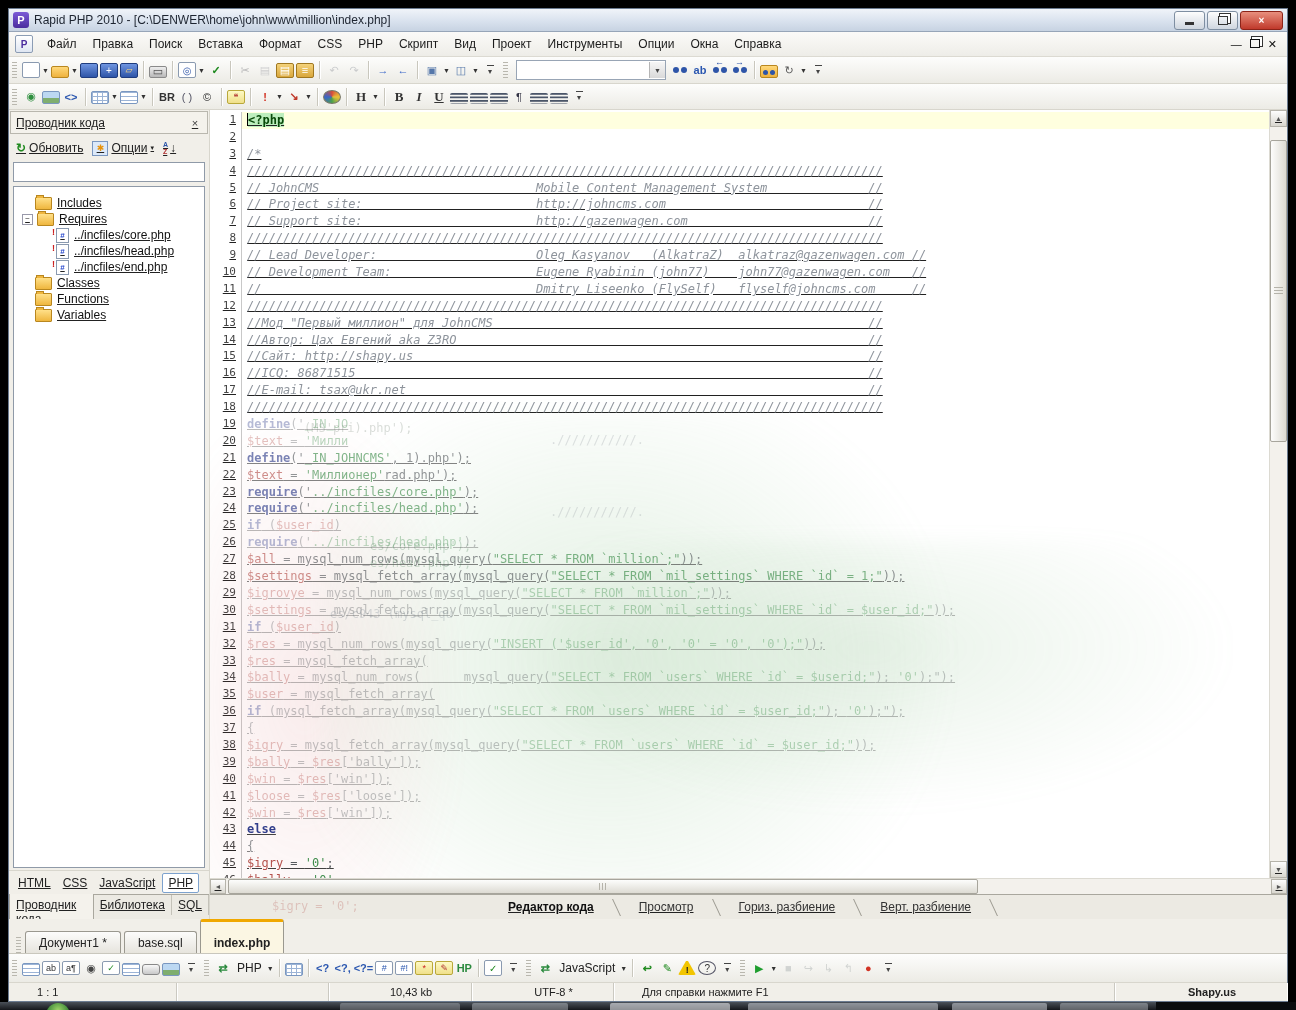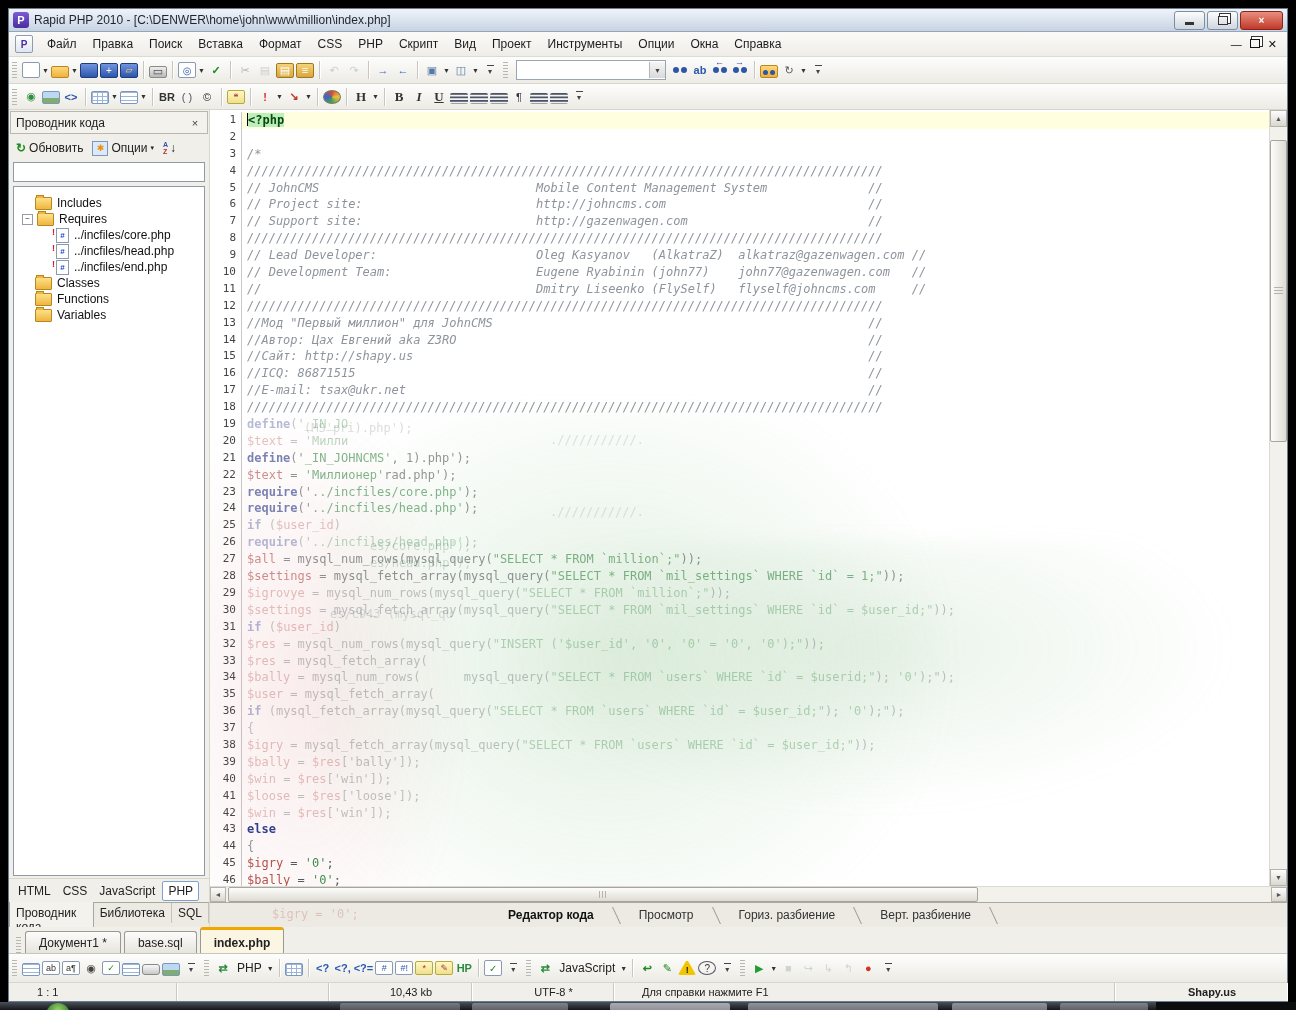--- a/index.html
+++ b/index.html
@@ -72,21 +72,21 @@
   .k-chev::before{content:"";width:7px;height:1px;background:#444;margin-bottom:1px;}
   .k-btn{width:15px;height:11px;margin-top:3px;background:linear-gradient(#f8f8f8,#c9c9c9);border:1px solid #888;border-radius:3px;}
   .k-warn{width:0;height:0;border-left:8px solid transparent;border-right:8px solid transparent;
           border-bottom:14px solid #f2c500;background:none !important;}
   .k-warn::after{content:"!";position:absolute;left:50%;top:4px;transform:translateX(-50%);font-size:9px;font-weight:bold;color:#222;}
   .k-circ{width:14px;height:14px;border:1px solid #556;border-radius:50%;font-size:10px;}
   .boxed{background:#fff;border:1px solid #8a9ab0;font-size:9px;width:15px;height:14px;}
   .k-arr{color:#2b8a3e;font-weight:bold;}
   .lbl{font-size:12px;padding:0 3px;color:#222;}
   
-  .main{flex:1;display:flex;min-height:0;}
+  .main{flex:1;display:flex;min-height:0;text-decoration:underline;}
   .panelwrap{width:200px;flex:0 0 200px;display:flex;flex-direction:column;background:#f1efe9;border-right:1px solid #d8d6cd;}
   .phdr{height:21px;flex:0 0 21px;border:1px solid #b9b7ae;margin:1px;background:#f4f2ec;display:flex;align-items:center;padding:0 5px;}
   .phdr .t{flex:1;}
   .pclose{width:14px;text-align:center;color:#444;font-size:11px;}
   .ptool{height:26px;flex:0 0 26px;display:flex;align-items:center;padding:0 4px;gap:3px;}
   .pbtn{display:flex;align-items:center;gap:3px;padding:2px 3px;border-radius:2px;}
   .ic-refresh{color:#1f8a1f;font-weight:bold;font-size:12px;}
   .ic-opt{width:14px;height:13px;background:#dce9f9;border:1px solid #7a97c0;color:#e8920a;font-size:9px;
           display:flex;align-items:center;justify-content:center;}
   .az{display:inline-flex;flex-direction:column;font-size:7px;font-weight:bold;line-height:7px;}
@@ -151,21 +151,21 @@
   .viewtabs{flex:0 0 24px;display:flex;align-items:center;background:#eceae3;border-top:1px solid #a9a79e;position:relative;}
   .vtspace{width:288px;}
   .vtab{padding:3px 10px;color:#333;white-space:nowrap;}
   .vtab.active{font-weight:bold;color:#111;}
   .slant{width:1px;height:17px;background:#9a988f;transform:skewX(25deg);margin:0 12px;}
   .vt-artifact{position:absolute;left:62px;top:4px;color:#a8352f;opacity:.22;font-family:"DejaVu Sans Mono",monospace;}
   
   .doctabs{flex:0 0 26px;display:flex;align-items:flex-end;background:#f1efe9;border-bottom:1px solid #c9c7bd;padding-left:4px;}
   .dtab{margin-right:3px;padding:4px 13px 3px 13px;border:1px solid #9a988f;border-bottom:none;border-radius:3px 3px 0 0;
         background:linear-gradient(#fcfcfb,#e6e4dd);color:#222;}
-  .dtab.active{background:#fbf6e3;border-top:3px solid #f0a800;font-weight:bold;padding-top:6px;}
+  .dtab.active{background:#fbf6e3;border-top:3px solid #f0a800;font-weight:bold;padding-top:14px;}
   
   .btoolbar{flex:0 0 28px;display:flex;align-items:center;background:linear-gradient(#fdfdfc,#ecebe5);
             border-bottom:1px solid #d8d6cd;}
   
   .statusbar{flex:0 0 18px;display:flex;align-items:center;background:#f1efe9;font-size:11px;color:#222;gap:22px;}
   .scell{height:100%;display:flex;align-items:center;border-right:1px solid #cbc9c1;box-shadow:1px 0 0 #fff;padding:0 6px;box-sizing:border-box;}
   .scell.grow{flex:1;}
   .brand{font-weight:bold;justify-content:center;border-right:none;}
   
   .taskbar{position:absolute;left:0;top:1002px;width:1296px;height:8px;overflow:hidden;

